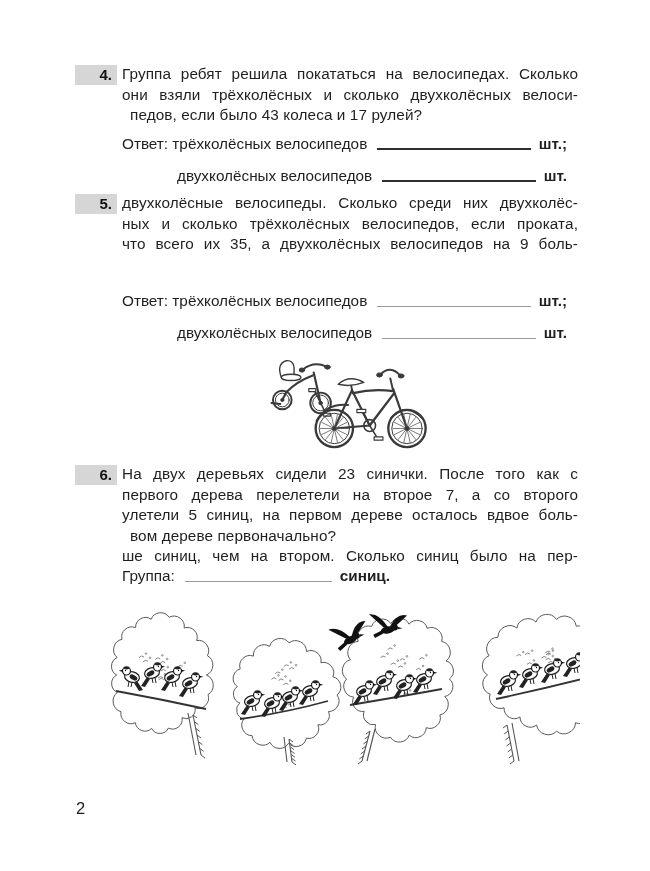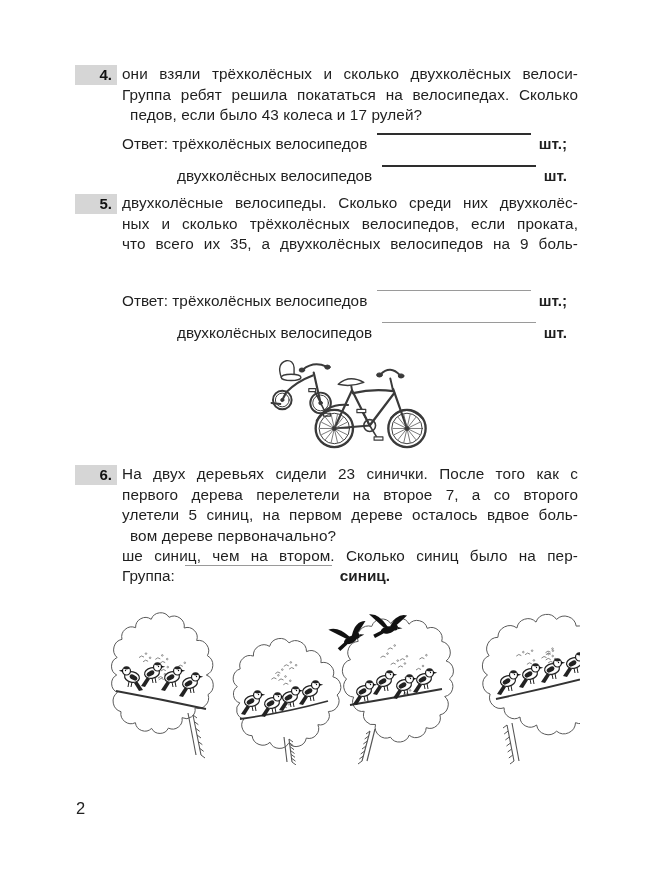--- a/index.html
+++ b/index.html
@@ -13,40 +13,40 @@
     padding-right:5px;box-sizing:border-box;color:#111;
   }
   .prob-text{
     position:absolute;left:122px;width:456px;font-size:15.3px;line-height:20.5px;
     letter-spacing:.1px;
   }
   .line{text-align:justify;text-align-last:justify;white-space:nowrap;}
   .line.last{text-align-last:left;margin-left:8px;}
   .answer-row{
     position:absolute;left:122px;width:445px;height:21px;display:flex;
-    font-size:15.3px;line-height:21px;
+    align-items:flex-end;font-size:15.3px;line-height:21px;
   }
   .answer-row .ans-prefix{white-space:nowrap;}
   .answer-row .ans-line{
     flex:1;height:0;border-bottom:1px solid #9a9a9a;margin:0 8px 4px 10px;
   }
   .answer-row .ans-line.thick{border-bottom:2px solid #2e2e2e;}
   .answer-row .ans-suffix{white-space:nowrap;font-weight:bold;}
   .illus{position:absolute;}
   .pagenum{position:absolute;left:76px;top:799px;font-size:16.5px;color:#222;}
 </style>
 </head>
 <body>
 
 <div class="page">
 
   <div class="badge" style="top:65px">4.</div>
   <div class="prob-text" style="top:64px">
+    <div class="line">Группа ребят решила покататься на велосипедах. Сколько</div>
     <div class="line">они взяли трёхколёсных и сколько двухколёсных велоси-</div>
-    <div class="line">Группа ребят решила покататься на велосипедах. Сколько</div>
     <div class="line last">педов, если было 43 колеса и 17 рулей?</div>
   </div>
   <div class="answer-row" style="top:133px">
     <span class="ans-prefix">Ответ: трёхколёсных велосипедов</span>
     <span class="ans-line thick"></span>
     <span class="ans-suffix">шт.;</span>
   </div>
   <div class="answer-row" style="top:165px;left:177px;width:390px">
     <span class="ans-prefix">двухколёсных велосипедов</span>
     <span class="ans-line thick"></span>

